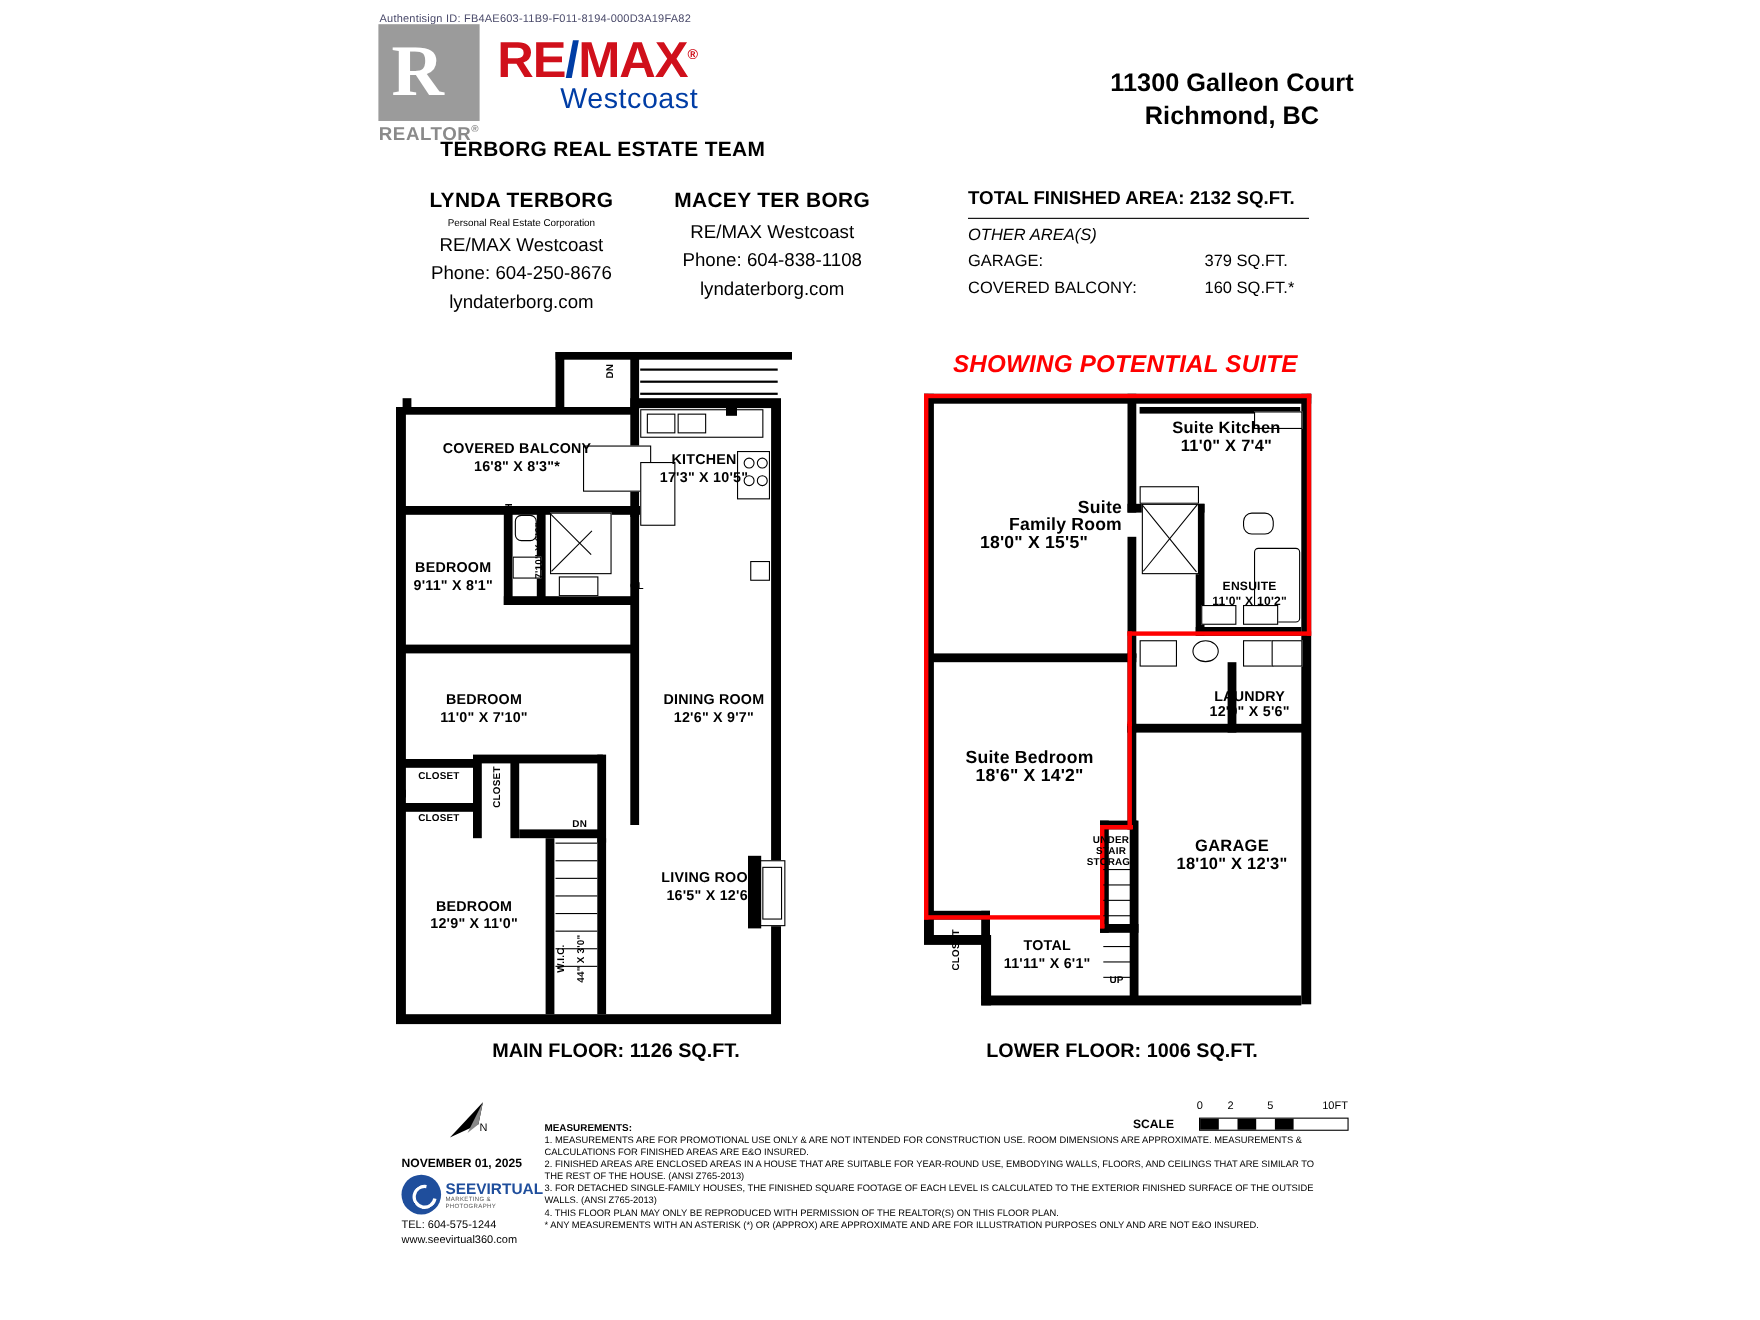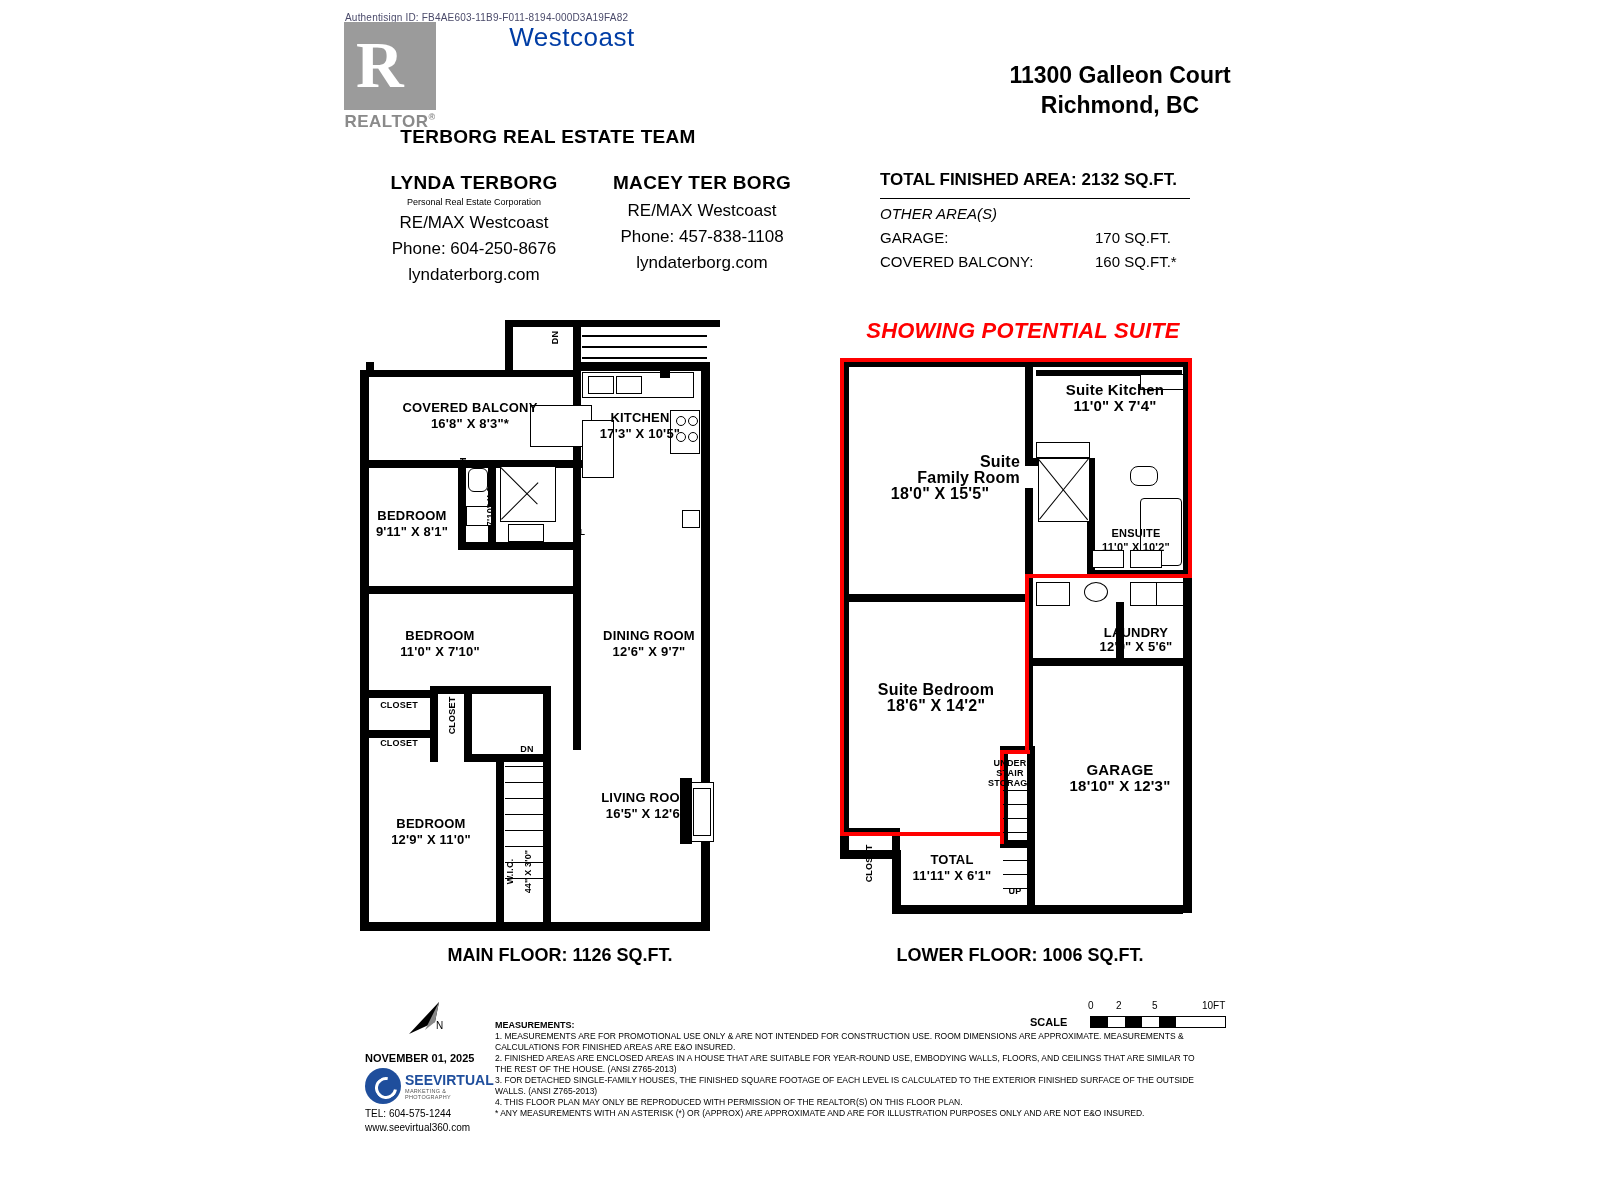--- a/index.html
+++ b/index.html
@@ -73,53 +73,56 @@
 
 <div class="abs" id="auth-id">Authentisign ID: FB4AE603-11B9-F011-8194-000D3A19FA82</div>
 
 <div class="abs" id="realtor-logo">
   <div class="box"></div>
   <div class="r">R</div>
   <div class="word"><span>REALTOR</span><sup>®</sup></div>
 </div>
 
 <div class="abs" id="remax-logo">
+  <div class="rm">
+    <span class="red">RE</span><span class="blue">/</span><span class="red">MAX</span><span class="reg">®</span>
+  </div>
   <div class="sub">Westcoast</div>
 </div>
 
 <div class="abs" id="team-name">TERBORG REAL ESTATE TEAM</div>
 
 <div class="abs agent" id="agent-0">
   <div class="nm">LYNDA TERBORG</div>
   <div class="corp">Personal Real Estate Corporation</div>
   <div>RE/MAX Westcoast</div>
   <div>Phone: 604-250-8676</div>
   <div>lyndaterborg.com</div>
 </div>
 
 <div class="abs agent" id="agent-1">
   <div class="nm">MACEY TER BORG</div>
   <div class="corp"></div>
   <div>RE/MAX Westcoast</div>
-  <div>Phone: 457-838-1108</div>
+  <div>Phone: 604-838-1108</div>
   <div>lyndaterborg.com</div>
 </div>
 
 <div class="abs" id="address">
   <div>11300 Galleon Court</div>
   <div>Richmond, BC</div>
 </div>
 
 <div class="abs" id="area-block">
   <div id="total-area">TOTAL FINISHED AREA:  2132 SQ.FT.</div>
   <div id="area-rule"></div>
   <div id="other-label">OTHER AREA(S)</div>
   <div class="area-row">
     <span class="lbl">GARAGE:</span>
-    <span class="val">170 SQ.FT.</span>
+    <span class="val">379 SQ.FT.</span>
   </div>
   <div class="area-row">
     <span class="lbl">COVERED BALCONY:</span>
     <span class="val">160 SQ.FT.*</span>
   </div>
 </div>
 
 <div class="abs" id="suite-banner">SHOWING POTENTIAL SUITE</div>
 
 <div class="abs" id="main-floor-plan" style="left:360px;top:310px;width:400px;height:620px;">

